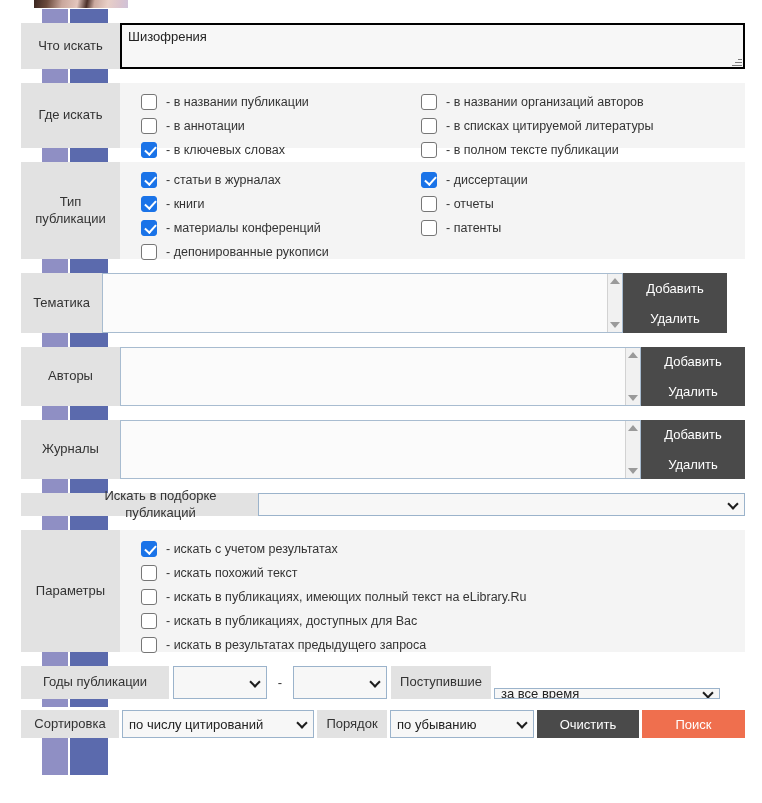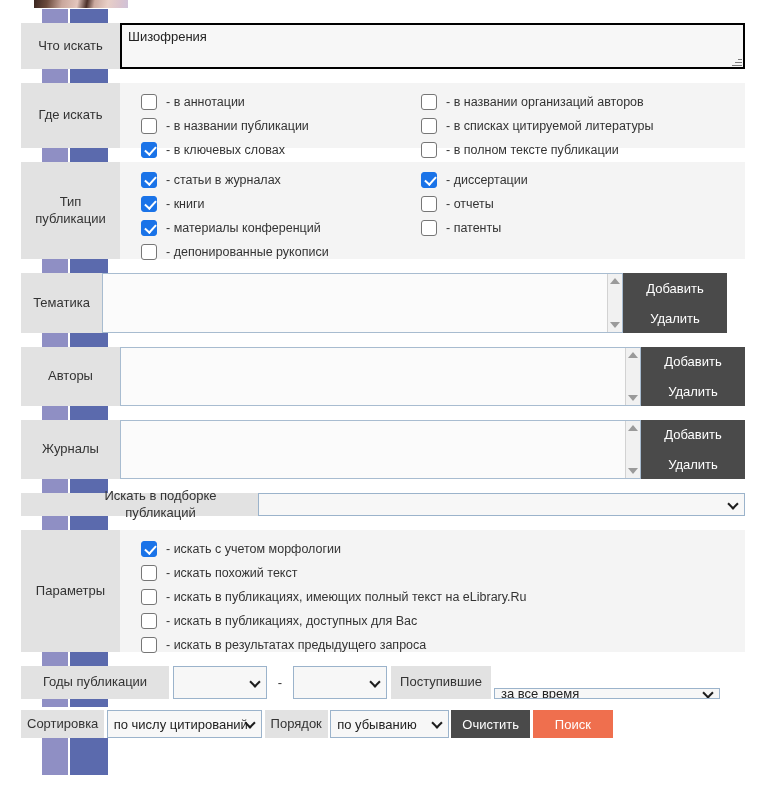--- a/index.html
+++ b/index.html
@@ -201,25 +201,25 @@
       </span>
     </div>
   </div>
 
   <div class="row" style="left:21px; top:83px; width:724px; height:65px;">
     <div class="label-cell" style="width:99px;">Где искать</div>
     <div class="panel" style="width:625px; padding:7px 0 0 21px;">
       <div style="width:280px;">
         <div class="cbitem">
           <span class="cbox"></span>
+          <span>- в названии публикации</span>
+        </div>
+        <div class="cbitem">
+          <span class="cbox"></span>
           <span>- в аннотации</span>
-        </div>
-        <div class="cbitem">
-          <span class="cbox"></span>
-          <span>- в названии публикации</span>
         </div>
         <div class="cbitem">
           <span class="cbox checked"></span>
           <span>- в ключевых словах</span>
         </div>
       </div>
       <div style="width:300px;text-align:center;">
         <div class="cbitem">
           <span class="cbox"></span>
           <span>- в названии организаций авторов</span>
@@ -325,21 +325,21 @@
       <span></span>
       <span class="chev"></span>
     </div>
   </div>
 
   <div class="row" style="left:21px; top:530px; width:724px; height:122px;">
     <div class="label-cell" style="width:99px;">Параметры</div>
     <div class="panel" style="width:625px; padding:7px 0 0 21px; display:block;">
       <div class="cbitem">
         <span class="cbox checked"></span>
-        <span>- искать с учетом морфологии</span>
+        <span>- искать с учетом результатах</span>
       </div>
       <div class="cbitem">
         <span class="cbox"></span>
         <span>- искать похожий текст</span>
       </div>
       <div class="cbitem">
         <span class="cbox"></span>
         <span>- искать в публикациях, имеющих полный текст на eLibrary.Ru</span>
       </div>
       <div class="cbitem">
@@ -367,21 +367,21 @@
     </div>
     <div style="width:4px;"></div>
     <div class="label-cell" style="width:100px;">Поступившие</div>
     <div style="width:3px;"></div>
     <div class="sel" style="width:226px;margin-top:22px;">
       <span>за все время</span>
       <span class="chev"></span>
     </div>
   </div>
 
-  <div class="row" style="left:21px; top:710px; width:592px; height:28px;">
+  <div class="row" style="left:21px; top:710px; width:724px; height:28px;">
     <div class="label-cell" style="width:98px;">Сортировка</div>
     <div style="width:3px;"></div>
     <div class="sel" style="width:192px;">
       <span>по числу цитирований</span>
       <span class="chev"></span>
     </div>
     <div style="width:3px;"></div>
     <div class="label-cell" style="width:70px;">Порядок</div>
     <div style="width:3px;"></div>
     <div class="sel" style="width:144px;">

